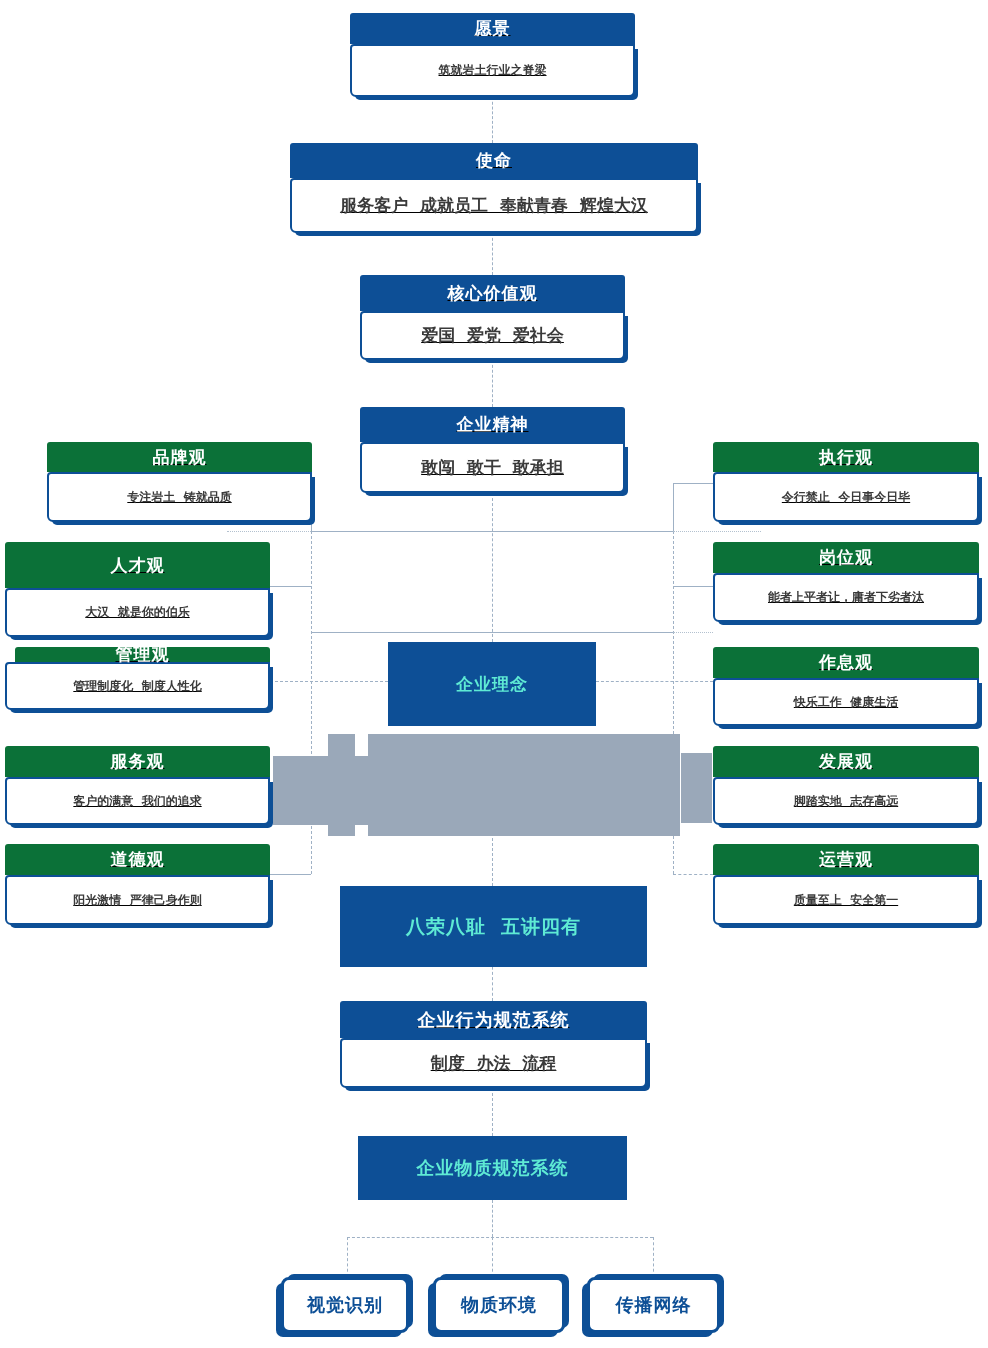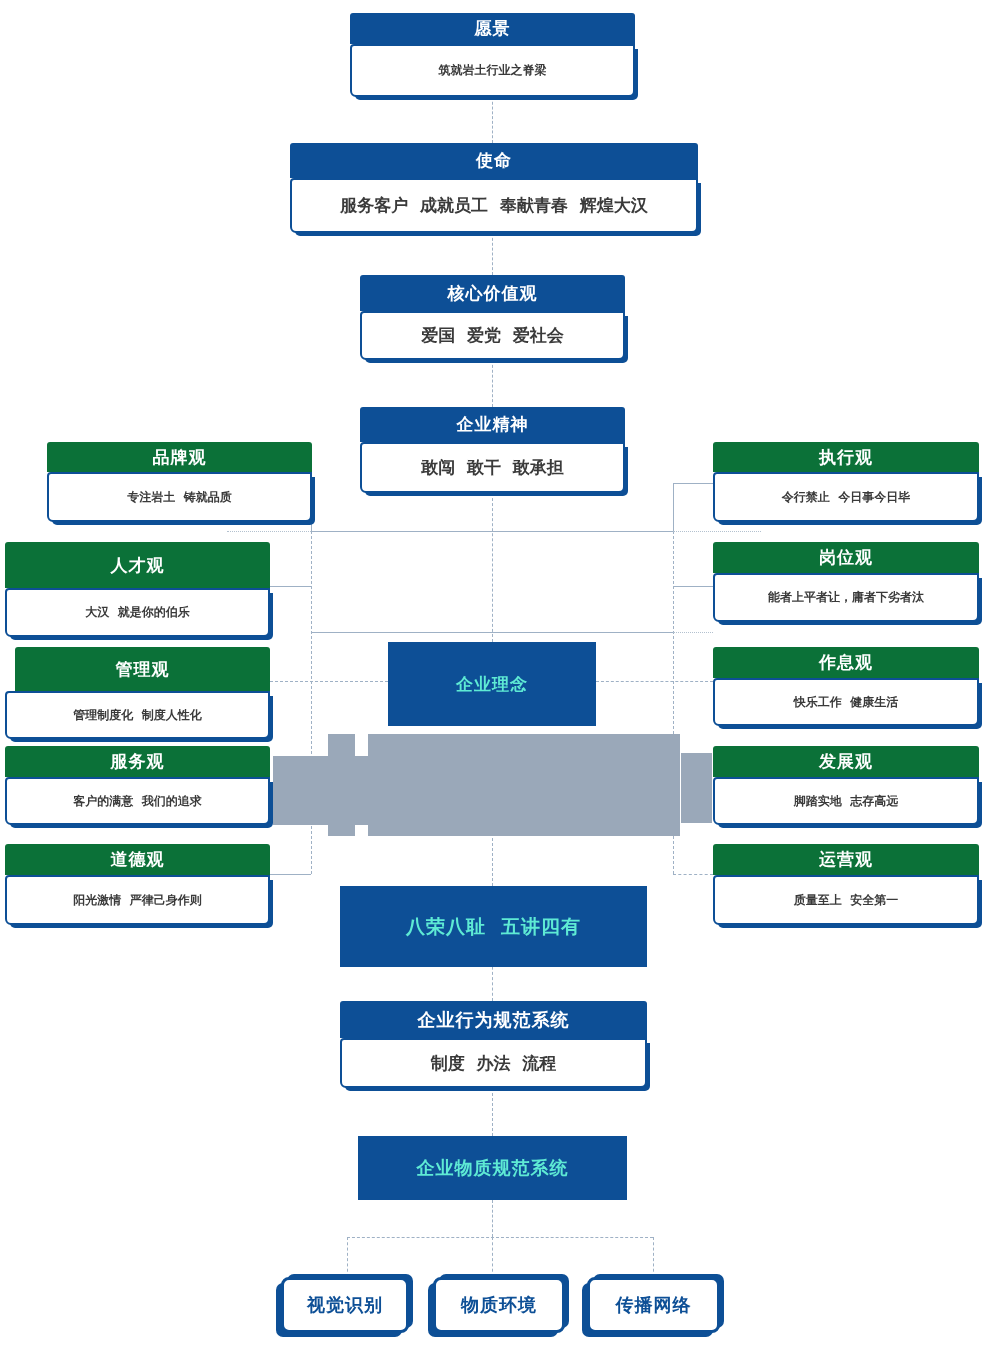--- a/index.html
+++ b/index.html
@@ -10,21 +10,21 @@
   
   .ln{position:absolute;}
   .h-solid{border-top:1px solid #9fb1c5;height:0;}
   .h-dash{border-top:1px dashed #9fb1c5;height:0;}
   .h-dot{border-top:1px dotted #b3c1cf;height:0;}
   .v-solid{border-left:1px solid #9fb1c5;width:0;}
   .v-dash{border-left:1px dashed #9fb1c5;width:0;}
   
   .gray{position:absolute;background:#9aa8b9;}
   
-  .vbox{position:absolute;}
+  .vbox{position:absolute;text-decoration:underline;}
   .vbox .hd{
     color:#ffffff;font-weight:bold;font-size:17px;letter-spacing:1px;
     display:flex;align-items:center;justify-content:center;
     border-radius:3px 3px 0 0;white-space:pre;
   }
   .hd-blue{background:#0d4f96;}
   .hd-green{background:#0b7138;}
   .vbox .bd{
     background:#ffffff;border:2px solid #0d4f96;box-sizing:border-box;
     display:flex;align-items:center;justify-content:center;
@@ -124,21 +124,21 @@
 
   <div class="vbox" style="left:5px;top:442px;width:265px;margin-left:42px;">
     <div class="hd hd-green" style="height:30px;">品牌观</div>
     <div class="bd" style="height:50px;">专注岩土  铸就品质</div>
   </div>
   <div class="vbox" style="left:5px;top:542px;width:265px;">
     <div class="hd hd-green" style="height:46px;">人才观</div>
     <div class="bd" style="height:49px;">大汉  就是你的伯乐</div>
   </div>
   <div class="vbox" style="left:5px;top:647px;width:265px;">
-    <div class="hd hd-green" style="height:44px;margin-left:10px;">管理观</div>
+    <div class="hd hd-green" style="height:15px;margin-left:10px;">管理观</div>
     <div class="bd" style="height:48px;">管理制度化  制度人性化</div>
   </div>
   <div class="vbox" style="left:5px;top:746px;width:265px;">
     <div class="hd hd-green" style="height:31px;">服务观</div>
     <div class="bd" style="height:48px;">客户的满意  我们的追求</div>
   </div>
   <div class="vbox" style="left:5px;top:844px;width:265px;">
     <div class="hd hd-green" style="height:31px;">道德观</div>
     <div class="bd" style="height:50px;">阳光激情  严律己身作则</div>
   </div>

